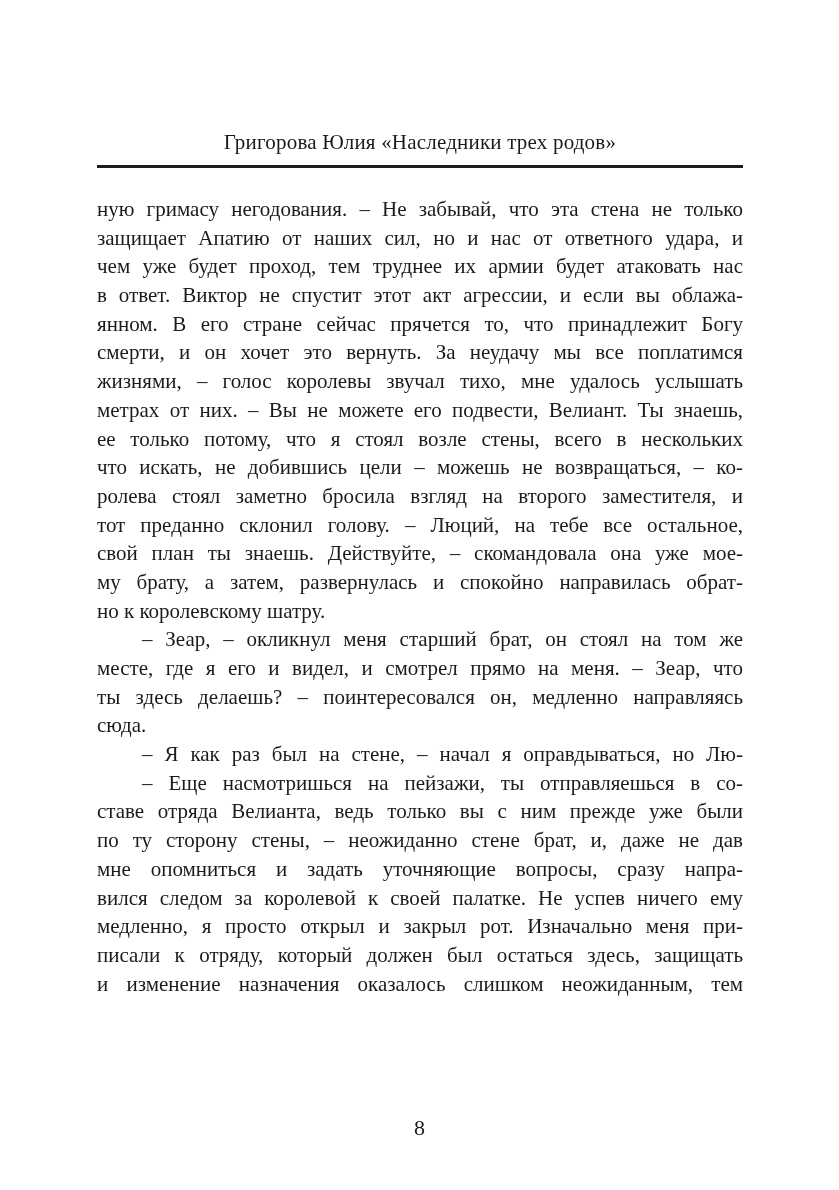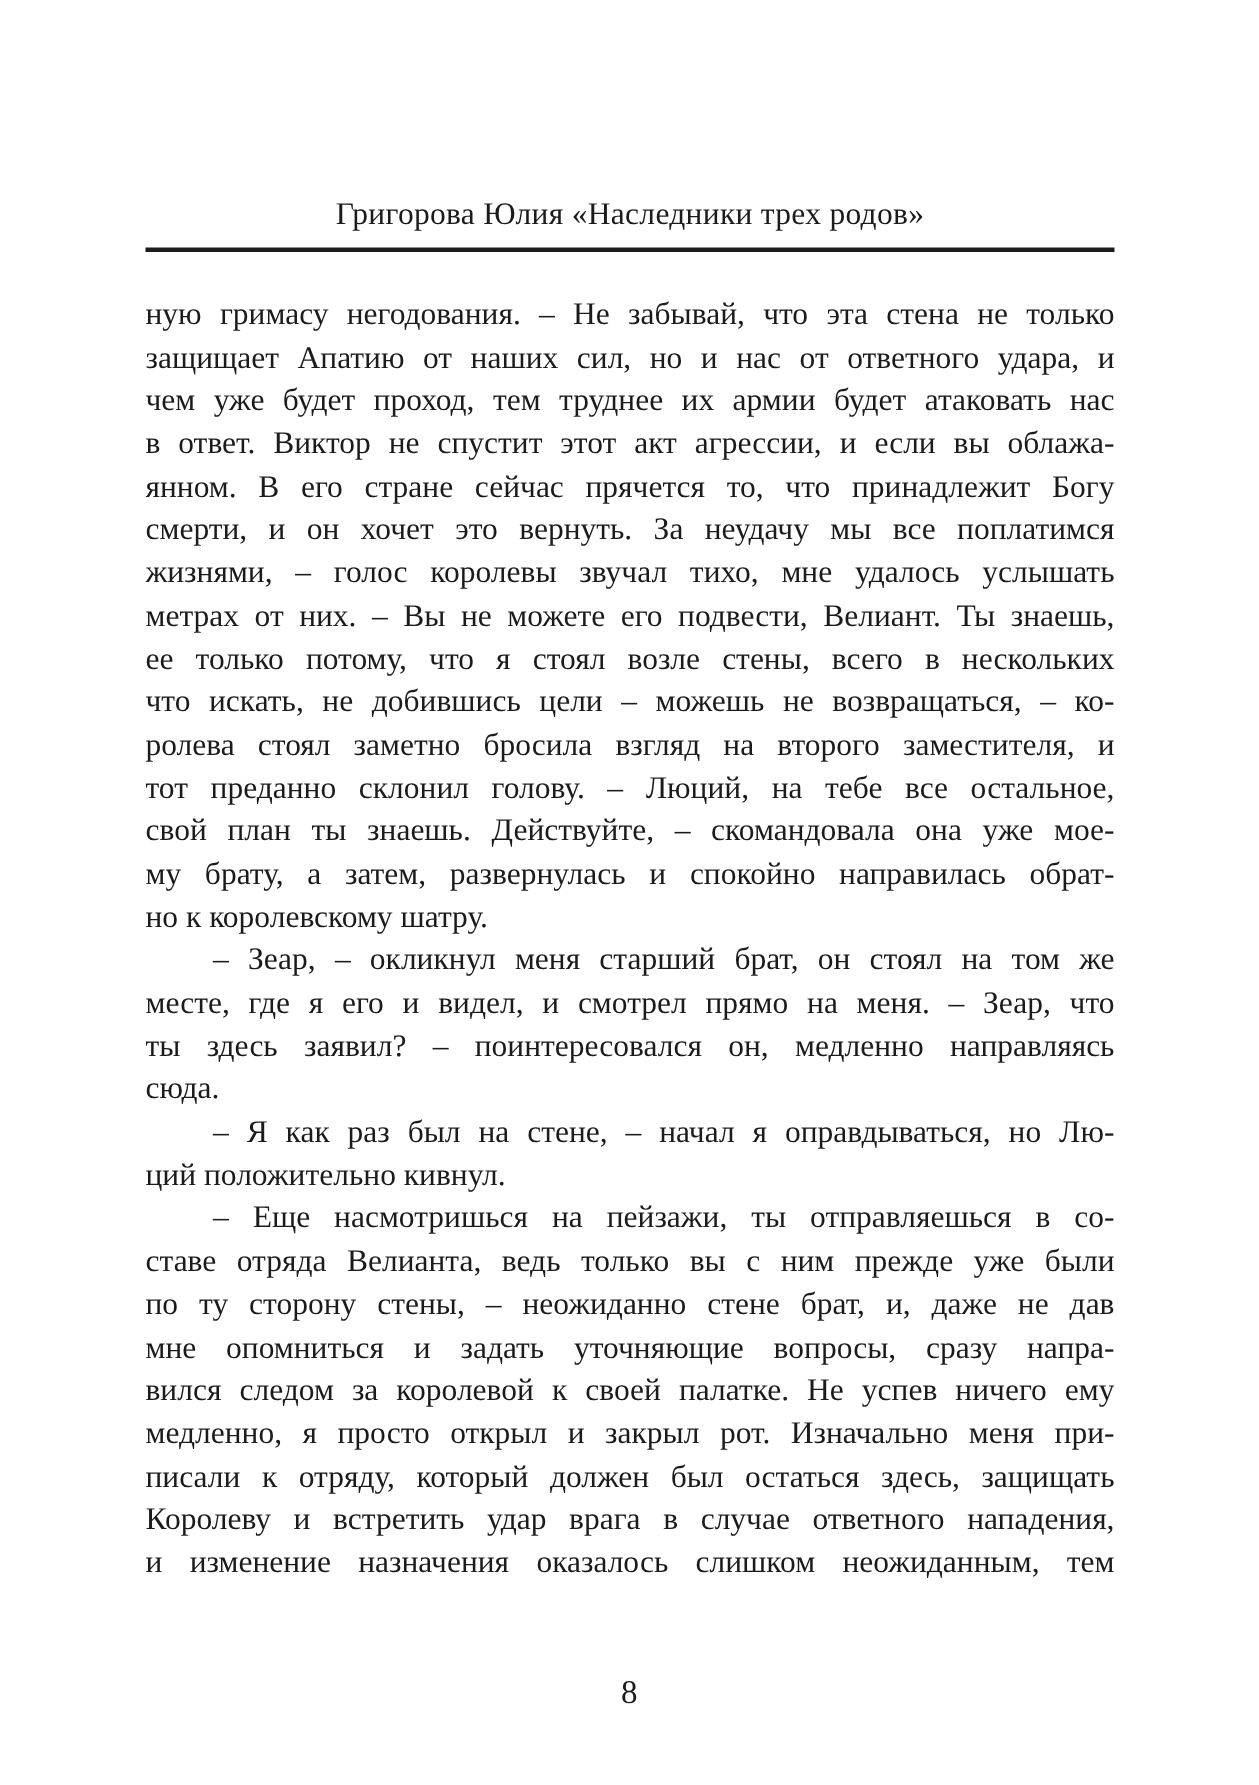--- a/index.html
+++ b/index.html
@@ -79,31 +79,29 @@
       <div class="line">метрах от них. – Вы не можете его подвести, Велиант. Ты знаешь,</div>
       <div class="line">ее только потому, что я стоял возле стены, всего в нескольких</div>
       <div class="line">что искать, не добившись цели – можешь не возвращаться, – ко-</div>
       <div class="line">ролева стоял заметно бросила взгляд на второго заместителя, и</div>
       <div class="line">тот преданно склонил голову. – Люций, на тебе все остальное,</div>
       <div class="line">свой план ты знаешь. Действуйте, – скомандовала она уже мое-</div>
       <div class="line">му брату, а затем, развернулась и спокойно направилась обрат-</div>
       <div class="line noj">но к королевскому шатру.</div>
       <div class="line ind">– Зеар, – окликнул меня старший брат, он стоял на том же</div>
       <div class="line">месте, где я его и видел, и смотрел прямо на меня. – Зеар, что</div>
-      <div class="line">ты здесь заявил? – поинтересовался он, медленно направляясь</div>
+      <div class="line">ты здесь делаешь? – поинтересовался он, медленно направляясь</div>
       <div class="line noj">сюда.</div>
       <div class="line ind">– Я как раз был на стене, – начал я оправдываться, но Лю-</div>
-      <div class="line noj">ций положительно кивнул.</div>
       <div class="line ind">– Еще насмотришься на пейзажи, ты отправляешься в со-</div>
       <div class="line">ставе отряда Велианта, ведь только вы с ним прежде уже были</div>
       <div class="line">по ту сторону стены, – неожиданно стене брат, и, даже не дав</div>
       <div class="line">мне опомниться и задать уточняющие вопросы, сразу напра-</div>
       <div class="line">вился следом за королевой к своей палатке. Не успев ничего ему</div>
       <div class="line">медленно, я просто открыл и закрыл рот. Изначально меня при-</div>
       <div class="line">писали к отряду, который должен был остаться здесь, защищать</div>
-      <div class="line">Королеву и встретить удар врага в случае ответного нападения,</div>
       <div class="line">и изменение назначения оказалось слишком неожиданным, тем</div>
     </div>
 
   <div class="footer">
     <span class="page-number">8</span>
   </div>
 </div>
 
 </body></html>

